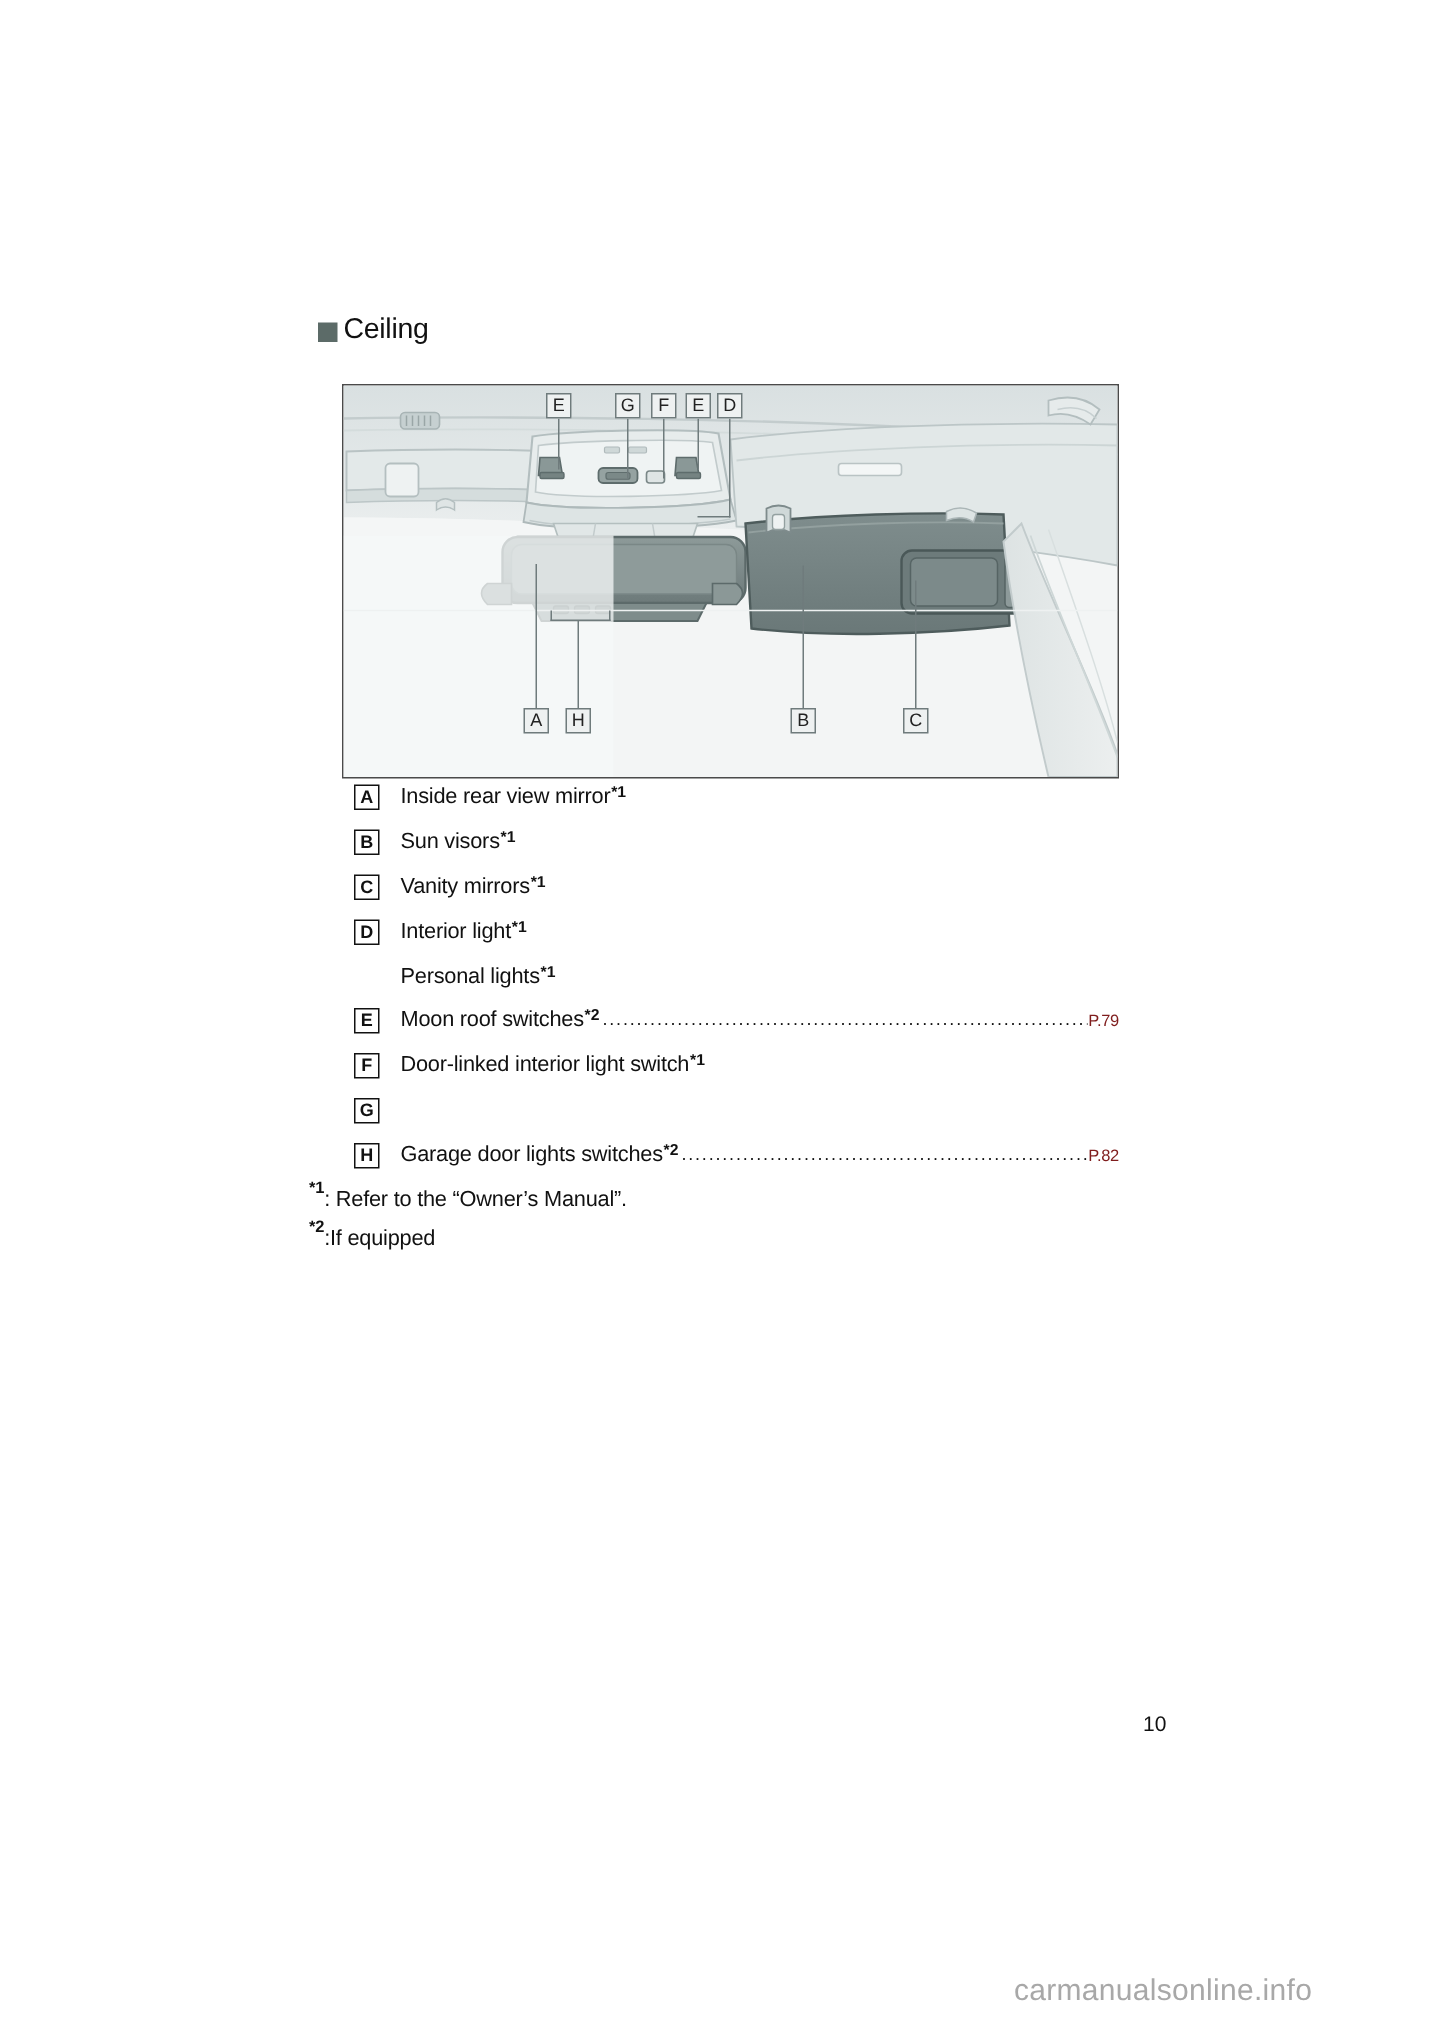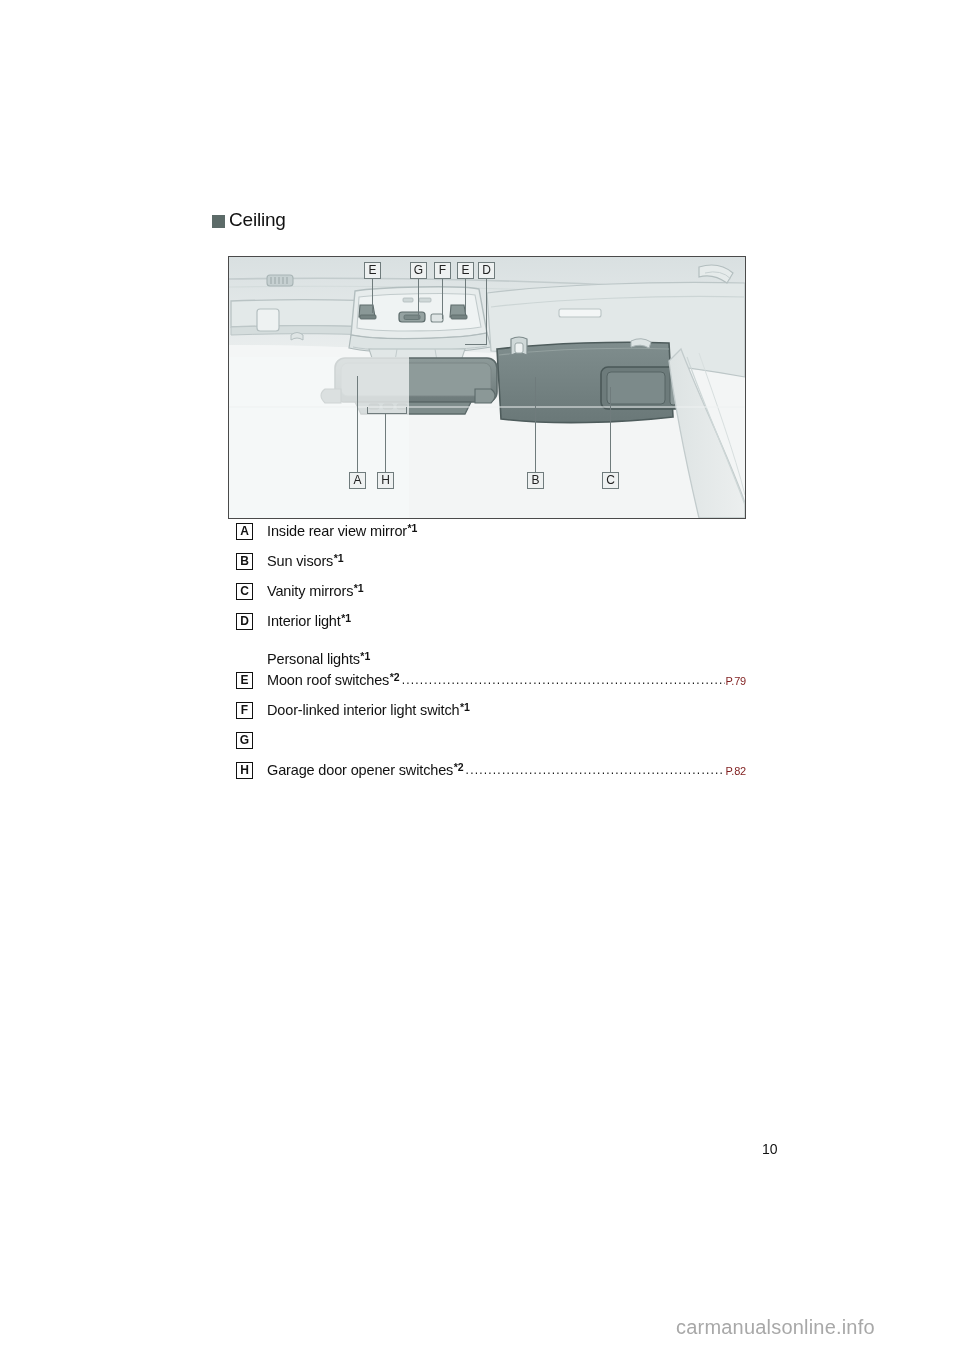--- a/index.html
+++ b/index.html
@@ -87,21 +87,21 @@
     left: 236px;
     top: 521px;
     width: 510px;
   }
   .list-row {
     position: relative;
     display: flex;
     align-items: flex-start;
     height: 30px;
   }
-  .list-row.continuation { height: 29px; align-items: flex-end; }
+  .list-row.continuation { height: 29px; }
   .item-badge {
     width: 17px;
     height: 17px;
     border: 1.6px solid #111;
     box-sizing: border-box;
     font-size: 12px;
     font-weight: bold;
     line-height: 14px;
     text-align: center;
     color: #111;
@@ -410,27 +410,33 @@
     </div>
   </div>
 
   <div class="list-row">
     <div class="item-badge">G</div>
   </div>
 
   <div class="list-row">
     <div class="item-badge">H</div>
     <div class="item-body">
-      <span class="item-label">Garage door opener switches</span>
+      <span class="item-label">Garage door lights switches</span>
         <span class="sup">*2</span>
       <span class="leader">..................................................................................................................................................................</span>
       <span class="page-ref">P.82</span>
     </div>
   </div>
 
 </div>
 
 <div id="footnotes">
+  <div class="footnote-row">
+    <span class="footnote-marker">*1</span><span>: Refer to the “Owner’s Manual”.</span>
+  </div>
+  <div class="footnote-row">
+    <span class="footnote-marker">*2</span><span>:If equipped</span>
+  </div>
 </div>
 
 <div id="page-number">10</div>
 
 <div id="watermark">carmanualsonline.info</div>
 
 </body></html>

